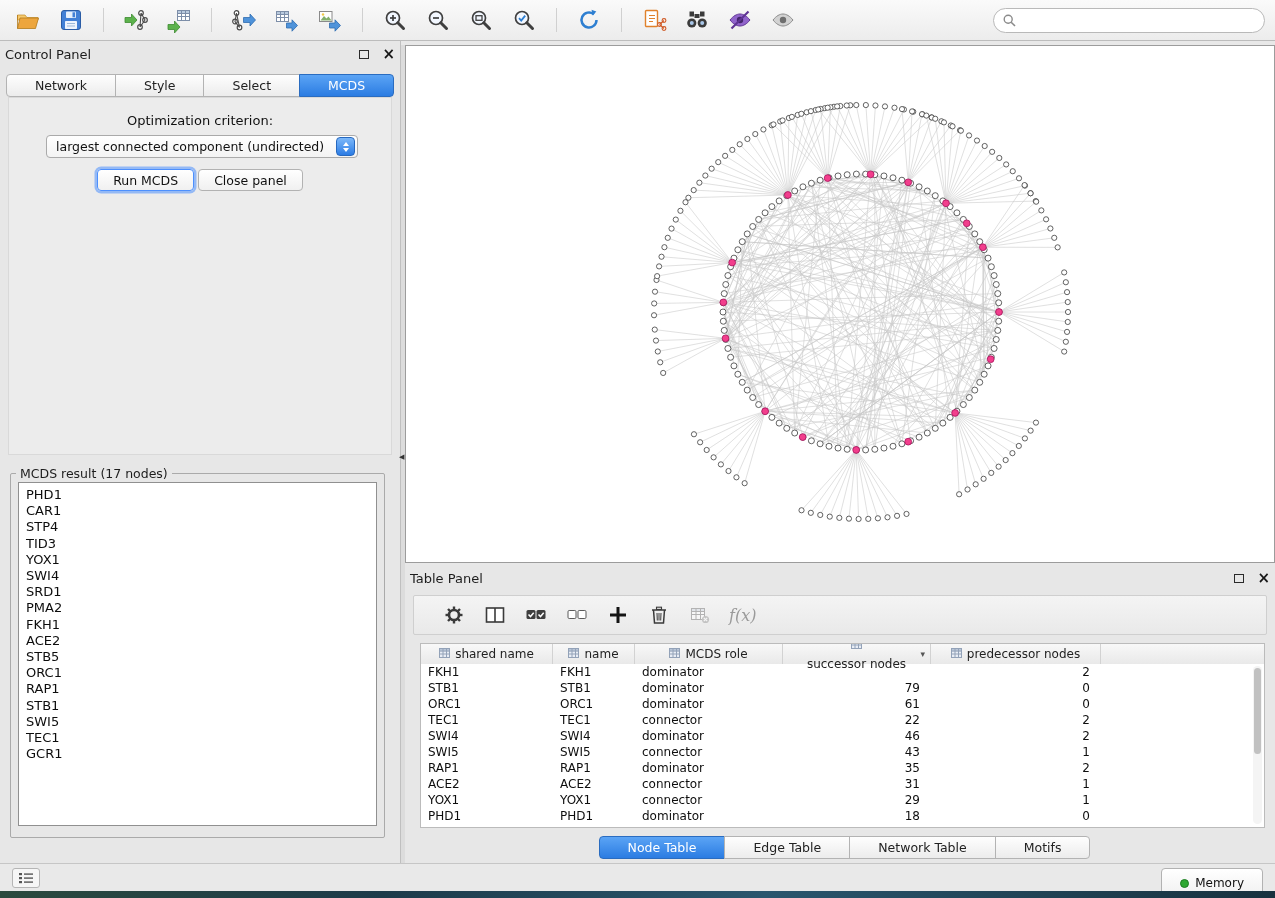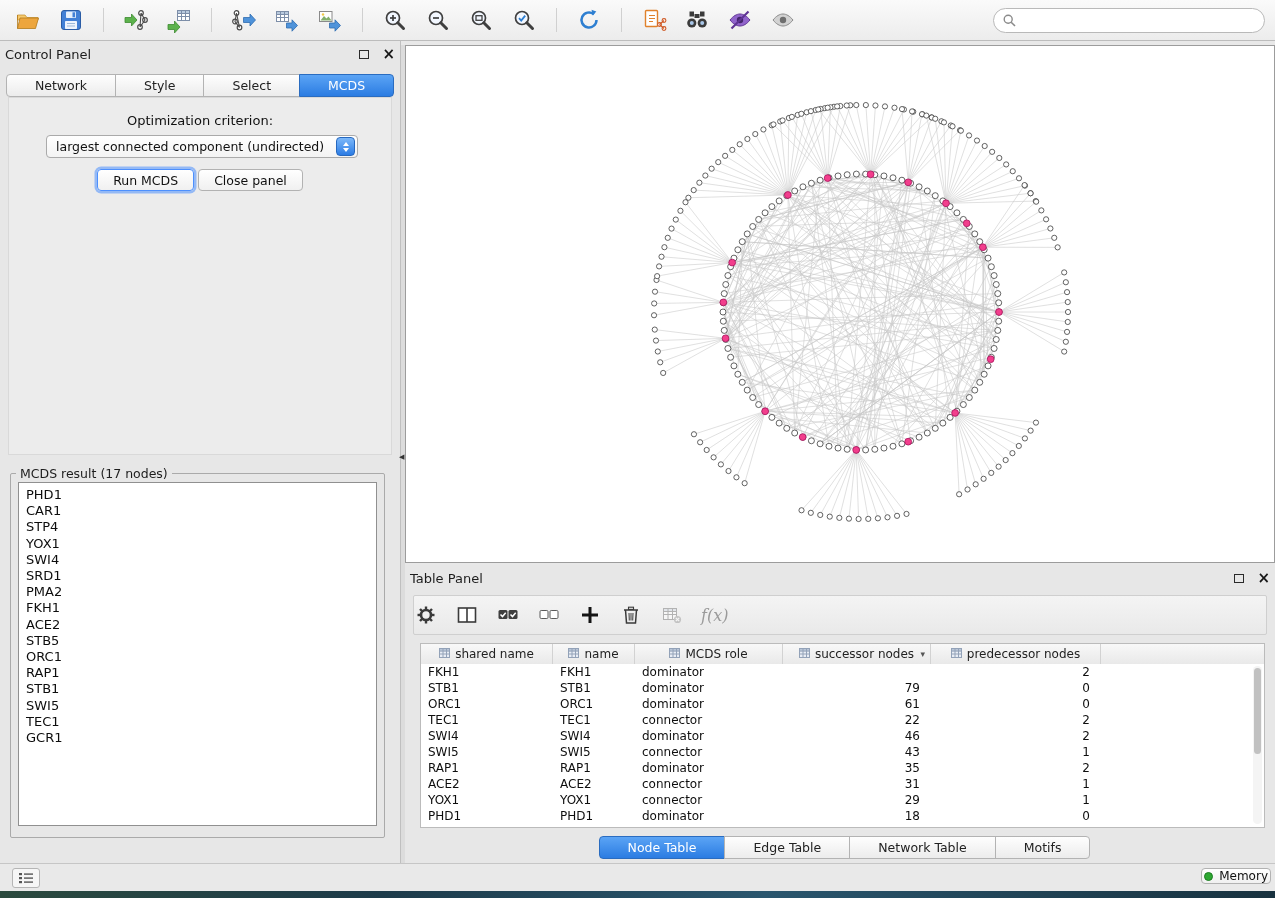--- a/index.html
+++ b/index.html
@@ -48,40 +48,40 @@
   .net-titlebar{height:17px;background:linear-gradient(#dbdbdb,#cccccc);border-bottom:1px solid #a5a5a5;position:relative;display:flex;align-items:center;justify-content:center;font-size:12px;color:#151515}
   .traffic{position:absolute;left:9px;top:3px;display:flex;gap:8px}
   .tl{width:11px;height:11px;border-radius:50%;display:inline-block}
   .tl.red{background:#ff5f57;border:0.5px solid #e0443e}
   .tl.yellow{background:#febc2e;border:0.5px solid #d89b22}
   .tl.green{background:#28c840;border:0.5px solid #1ba32f}
   .net-canvas{display:block;width:868px;height:499px;background:#fff}
 
   
   .table-panel{position:absolute;left:405px;top:565px;width:870px;height:298px;background:#e7e7e7}
-  .table-toolbar{position:absolute;left:8px;top:30px;width:854px;height:40px;background:linear-gradient(#f4f4f4,#e9e9e9);border:1px solid #cfcfcf;border-radius:2px;display:flex;align-items:center;gap:17px;padding:0 0}
+  .table-toolbar{position:absolute;left:8px;top:30px;width:854px;height:40px;background:linear-gradient(#f4f4f4,#e9e9e9);border:1px solid #cfcfcf;border-radius:2px;display:flex;align-items:center;gap:17px;padding:0 28px}
   .ttool-btn{width:24px;height:24px;display:flex;align-items:center;justify-content:center}
   .fx-label{font-family:"DejaVu Serif","Liberation Serif",serif;font-style:italic;font-size:16px;color:#9a9a9a}
   .data-table{position:absolute;left:15px;top:78px;width:845px;height:185px;background:#fff;border:1px solid #bbbbbb;overflow:hidden}
   .thead{display:flex;height:20px;border-bottom:1px solid #c9c9c9}
   .th{flex-shrink:0;display:flex;align-items:center;justify-content:center;gap:5px;height:20px;font-size:12px;color:#222;background:linear-gradient(#f8f8f8,#e9e9e9);border-right:1px solid #d2d2d2;position:relative;white-space:nowrap}
   .th.filler{flex:1;border-right:none}
   .sort-arrow{position:absolute;right:5px;font-size:9px;color:#555}
   .tbody{background:#fff}
   .tr{display:flex;height:16px;line-height:16px}
   .td{flex-shrink:0;font-size:12px;padding:0 7px;white-space:nowrap;overflow:hidden;color:#0e0e0e}
   .td.right{text-align:right;padding-right:11px}
   .v-scroll{position:absolute;right:2px;top:22px;bottom:3px;width:9px;background:#f4f4f4;border-radius:5px}
   .v-thumb{position:absolute;top:2px;left:1px;width:7px;height:86px;background:#c1c1c1;border-radius:4px}
   .bottom-tabs{position:absolute;top:271px;left:9px;right:0;display:flex;justify-content:center}
 
   
   .status-bar{position:absolute;left:0;top:863px;width:1275px;height:28px;background:#e9e9e9;border-top:1px solid #c6c6c6}
   .list-btn{position:absolute;left:12px;top:4px;width:28px;height:20px;background:#f6f6f6;border:1px solid #b5b5b5;border-radius:3px;display:flex;align-items:center;justify-content:center}
-  .memory-btn{position:absolute;right:4px;top:4px;height:16px;padding:0 2px;background:linear-gradient(#ffffff,#f0f0f0);border:1px solid #b2b2b2;border-radius:4px;display:flex;align-items:center;gap:6px;font-size:12px;color:#111}
+  .memory-btn{position:absolute;right:12px;top:4px;height:30px;padding:0 18px;background:linear-gradient(#ffffff,#f0f0f0);border:1px solid #b2b2b2;border-radius:4px;display:flex;align-items:center;gap:6px;font-size:12px;color:#111}
   .mem-dot{width:9px;height:9px;border-radius:50%;background:#2ea832;border:1px solid #1d7d21}
   .desktop-sliver{position:absolute;left:0;top:891px;width:1275px;height:7px;background:linear-gradient(90deg,#2b4a3e,#1d3b4a 30%,#2a566e 60%,#18323f)}
 </style>
 </head>
 <body>
 
 <div class="screen">
 
   <div class="toolbar">
     <div class="tool-icons">
@@ -259,20 +259,21 @@
         <button class="btn focus">Run MCDS</button>
         <button class="btn">Close panel</button>
       </div>
     </div>
     <fieldset class="result-box">
       <legend>MCDS result (17 nodes)</legend>
       <div class="result-list">
           <div>PHD1</div>
           <div>CAR1</div>
           <div>STP4</div>
+          <div>TID3</div>
           <div>YOX1</div>
           <div>SWI4</div>
           <div>SRD1</div>
           <div>PMA2</div>
           <div>FKH1</div>
           <div>ACE2</div>
           <div>STB5</div>
           <div>ORC1</div>
           <div>RAP1</div>
           <div>STB1</div>
@@ -1012,21 +1013,21 @@
           <div class="th" style="width: 148px;">
             <span class="th-icon"><svg width="11" height="10" viewBox="0 0 11 10">
                 <rect x="0.5" y="0.5" width="10" height="9" fill="#e8edf5" stroke="#93a2b8"></rect>
                 <rect x="0.5" y="0.5" width="10" height="2.6" fill="#b9c6d8" stroke="#93a2b8"></rect>
                 <line x1="4" y1="0.5" x2="4" y2="9.5" stroke="#93a2b8"></line>
                 <line x1="7.5" y1="0.5" x2="7.5" y2="9.5" stroke="#93a2b8"></line>
                 <line x1="0.5" y1="6" x2="10.5" y2="6" stroke="#93a2b8"></line>
               </svg></span>
             <span class="th-label">MCDS role</span>
           </div>
-          <div class="th" style="width: 148px;">
+          <div class="th" style="width: 148px; flex-direction: column;">
             <span class="th-icon"><svg width="11" height="10" viewBox="0 0 11 10">
                 <rect x="0.5" y="0.5" width="10" height="9" fill="#e8edf5" stroke="#93a2b8"></rect>
                 <rect x="0.5" y="0.5" width="10" height="2.6" fill="#b9c6d8" stroke="#93a2b8"></rect>
                 <line x1="4" y1="0.5" x2="4" y2="9.5" stroke="#93a2b8"></line>
                 <line x1="7.5" y1="0.5" x2="7.5" y2="9.5" stroke="#93a2b8"></line>
                 <line x1="0.5" y1="6" x2="10.5" y2="6" stroke="#93a2b8"></line>
               </svg></span>
             <span class="th-label">successor nodes</span>
             <span class="sort-arrow">▾</span>
           </div>

